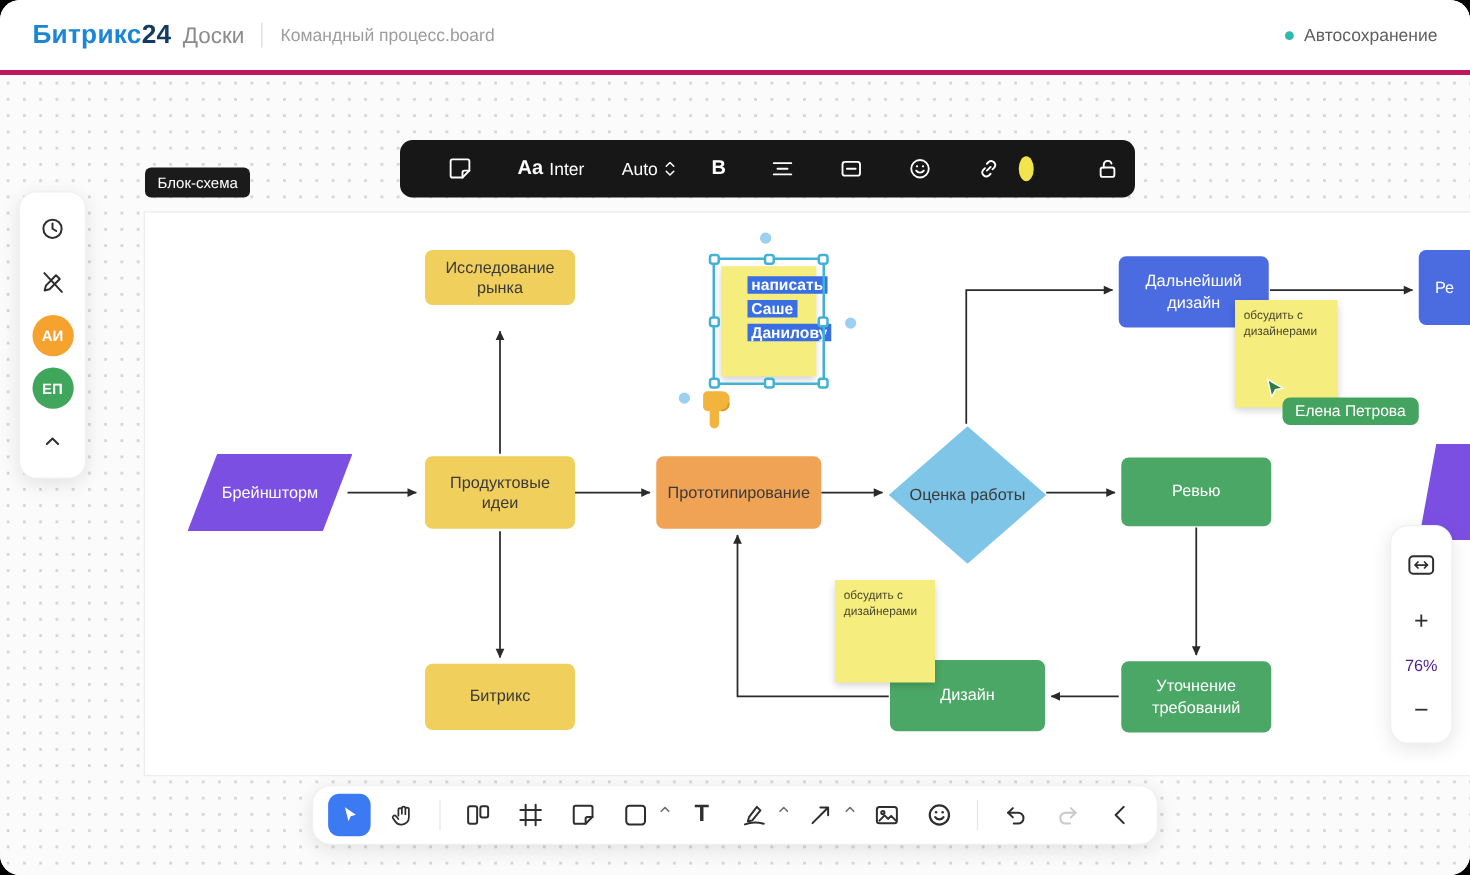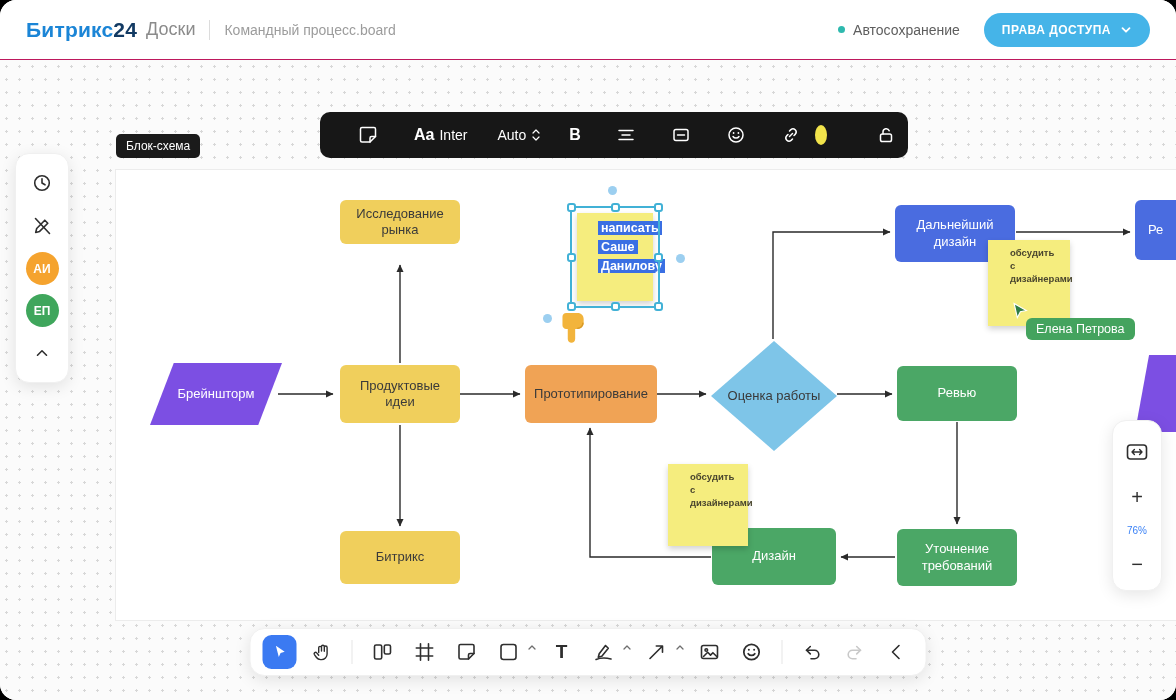--- a/index.html
+++ b/index.html
@@ -1,20 +1,20 @@
 <!DOCTYPE html>
 <html><head>
 <meta charset="utf-8">
 <style>
   html,body{margin:0;padding:0;}
   body{background:#000;font-family:"Liberation Sans",sans-serif;}
   .app{position:relative;width:1176px;height:700px;background:#fff;border-radius:16px;overflow:hidden;}
 
   
-  .header{position:absolute;top:0;left:0;right:0;height:60px;background:#fff;border-bottom:1px solid #be185d;display:flex;align-items:center;padding:0 26px;box-sizing:border-box;z-index:40;}
+  .header{position:absolute;top:0;left:0;right:0;height:60px;background:#fff;border-bottom:4px solid #be185d;display:flex;align-items:center;padding:0 26px;box-sizing:border-box;z-index:40;}
   .logo{font-size:21px;font-weight:bold;letter-spacing:.2px;white-space:nowrap;}
   .logo .l1{color:#1B85D6;}
   .logo .l2{color:#123A63;}
   .section{font-size:18px;color:#8B8B8B;margin-left:9px;}
   .hdr-div{width:1px;height:20px;background:#DCDCDC;margin:0 14px;}
   .docname{font-size:14px;color:#9C9C9C;}
   .hdr-right{margin-left:auto;display:flex;align-items:center;gap:24px;}
   .autosave{display:flex;align-items:center;gap:8px;font-size:14px;color:#5E5E5E;}
   .autosave .dot{width:7px;height:7px;border-radius:50%;background:#2EB9AE;}
   .access-btn{display:flex;align-items:center;gap:9px;background:#45B4E8;color:#fff;font-size:12px;font-weight:bold;letter-spacing:.5px;border:none;border-radius:18px;height:34px;padding:0 18px;cursor:pointer;font-family:inherit;}
@@ -39,39 +39,39 @@
   .fmt{position:absolute;left:320px;top:52px;width:588px;height:46px;background:#171717;border-radius:10px;display:flex;align-items:center;gap:14px;padding:0 16px;box-sizing:border-box;z-index:11;color:#fff;}
   .fmt .fbtn{display:flex;align-items:center;gap:5px;background:transparent;border:none;color:#fff;font-family:inherit;cursor:pointer;padding:0;margin-left:21px;}
   .fmt .fdiv{width:1px;height:22px;background:#3A3A3A;}
   .swatch{width:20px;height:20px;border-radius:50%;background:#F2E44B;border:none;cursor:pointer;}
   .ftxt{font-size:14px;color:#fff;}
   .fbold{font-size:16px;font-weight:bold;}
 
   
   .zoombar{left:1112px;top:360px;width:48px;display:flex;flex-direction:column;align-items:center;gap:14px;padding:14px 0 12px;}
   .zbtn{background:transparent;border:none;font-size:20px;color:#2E2E2E;cursor:pointer;font-family:inherit;line-height:1;padding:4px;}
-  .zlevel{font-size:10px;color:#3b82f6;text-align:center;}
+  .zlevel{font-size:13px;color:#4c1d95;text-align:center;}
 
   
   .bottombar{left:50%;bottom:24px;transform:translateX(-50%);height:46px;display:flex;align-items:center;gap:8px;padding:0 12px;border-radius:15px;}
   .tdiv{width:1px;height:24px;background:#E6E6E6;margin:0 5px;}
   .tool{position:relative;display:flex;align-items:center;}
   .tool .caret{margin-left:2px;transform:translateY(-5px);}
   .active-tool{width:34px;height:34px;background:#3B7AF2;border-radius:9px;display:flex;align-items:center;justify-content:center;border:none;cursor:pointer;}
   .ttxt{font-size:19px;font-weight:bold;color:#2E2E2E;}
 
   
   .node{position:absolute;display:flex;align-items:center;justify-content:center;text-align:center;font-size:13px;font-weight:500;line-height:1.25;border-radius:6px;padding:4px 8px;box-sizing:border-box;color:#3A3A3A;z-index:3;cursor:pointer;}
   .yellow{background:#F0CF5C;}
   .orange{background:#F0A355;}
   .green{background:#4BA766;color:#fff;}
   .blue{background:#4A6CE0;color:#fff;}
   .purple{background:#7C4FE3;color:#fff;border-radius:0;clip-path:polygon(18% 0,100% 0,82% 100%,0 100%);}
   .diamond{background:#7EC5E8;border-radius:0;clip-path:polygon(50% 0,100% 50%,50% 100%,0 50%);}
-  .sticky{position:absolute;background:#F5ED7E;box-shadow:0 3px 6px rgba(0,0,0,.18);padding:7px 22px;font-size:9.5px;color:#4A462E;box-sizing:border-box;line-height:1.35;z-index:3;cursor:pointer;font-weight:bold;}
+  .sticky{position:absolute;background:#F5ED7E;box-shadow:0 3px 6px rgba(0,0,0,.18);padding:7px 7px;font-size:9.5px;color:#4A462E;box-sizing:border-box;line-height:1.35;z-index:3;cursor:pointer;}
   .sel-wrap{position:absolute;z-index:4;}
   .sel-sticky{position:absolute;inset:0;background:#F5ED7E;box-shadow:0 3px 6px rgba(0,0,0,.18);padding:6px 21px;box-sizing:border-box;font-size:12.5px;font-weight:bold;line-height:1.5;color:#fff;cursor:text;text-align:right;}
   .hl{background:#3A6FE3;padding:0 3px;-webkit-box-decoration-break:clone;box-decoration-break:clone;}
   .sel-frame{position:absolute;inset:-7px;border:2px solid #41B1D6;pointer-events:none;}
   .h{position:absolute;width:9px;height:9px;background:#fff;border:2px solid #41B1D6;border-radius:3px;box-sizing:border-box;}
   .pdot{position:absolute;width:9px;height:9px;border-radius:50%;background:#9CCFF0;z-index:4;}
   .name-tag{position:absolute;background:#44A35E;color:#fff;font-size:12.5px;border-radius:6px;padding:4px 10px;z-index:5;white-space:nowrap;}
 
   
   .ic{stroke:#2E2E2E;stroke-width:1.6;fill:none;stroke-linecap:round;stroke-linejoin:round;}
@@ -88,26 +88,20 @@
       <span class="l1">Битрикс</span><span class="l2">24</span>
     </div>
     <span class="section">Доски</span>
     <span class="hdr-div"></span>
     <span class="docname">Командный процесс.board</span>
     <div class="hdr-right">
       <div class="autosave">
         <span class="dot"></span>
         <span>Автосохранение</span>
       </div>
-      <button class="access-btn">
-        <span>ПРАВА ДОСТУПА</span>
-        <svg width="12" height="12" viewBox="0 0 12 12">
-            <path class="icw" style="stroke-width:1.8" d="M2.5 4.2 6 7.7l3.5-3.5"></path>
-          </svg>
-      </button>
     </div>
   </div>
 
   <div class="canvas">
 
     <div class="artboard"></div>
 
     <svg class="connectors" width="1176" height="640">
       <defs>
         <marker id="ah" markerWidth="10" markerHeight="9" refX="7.5" refY="4" orient="auto" markerUnits="userSpaceOnUse">

